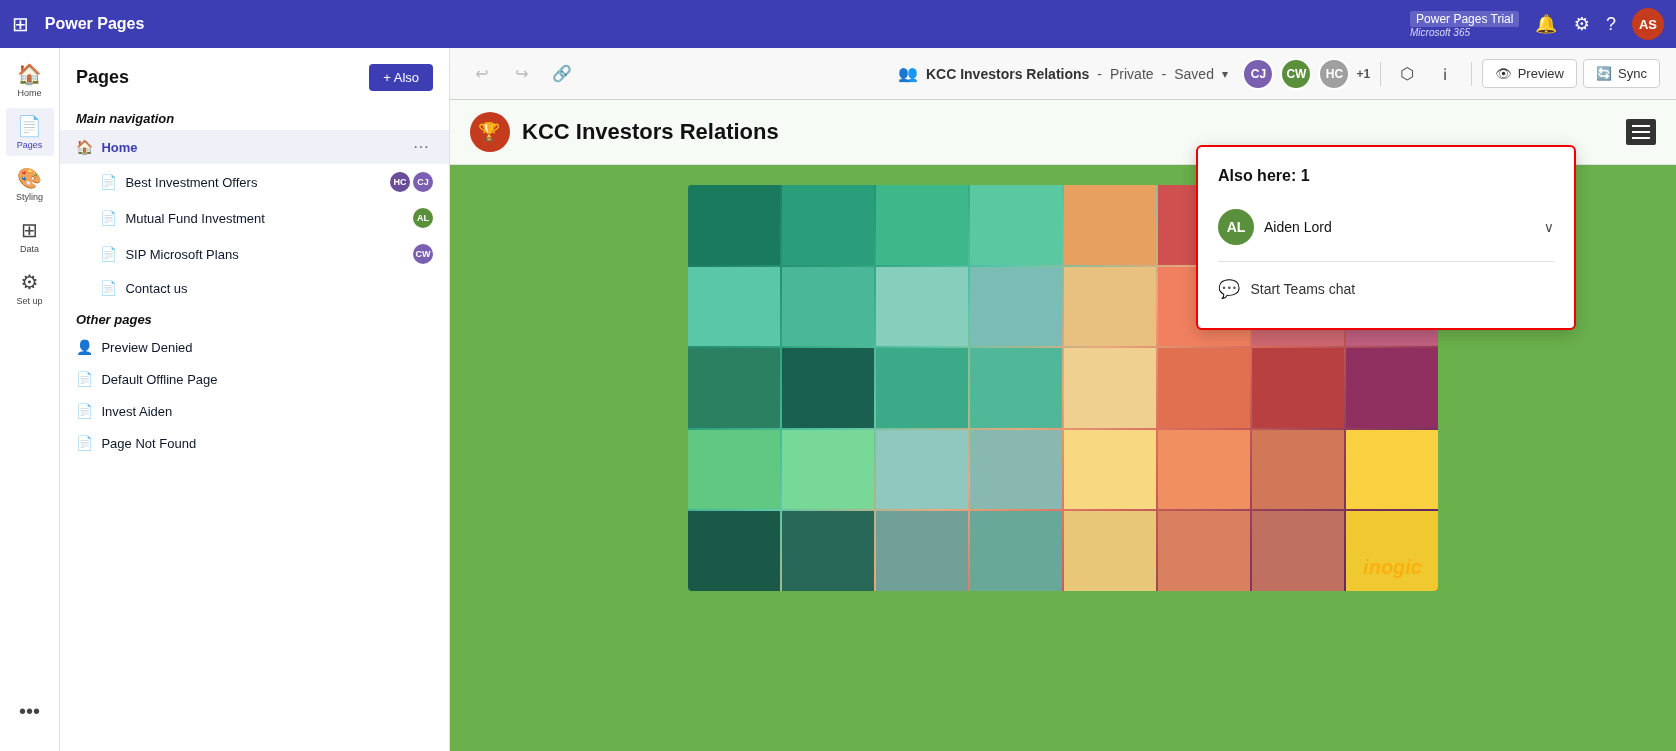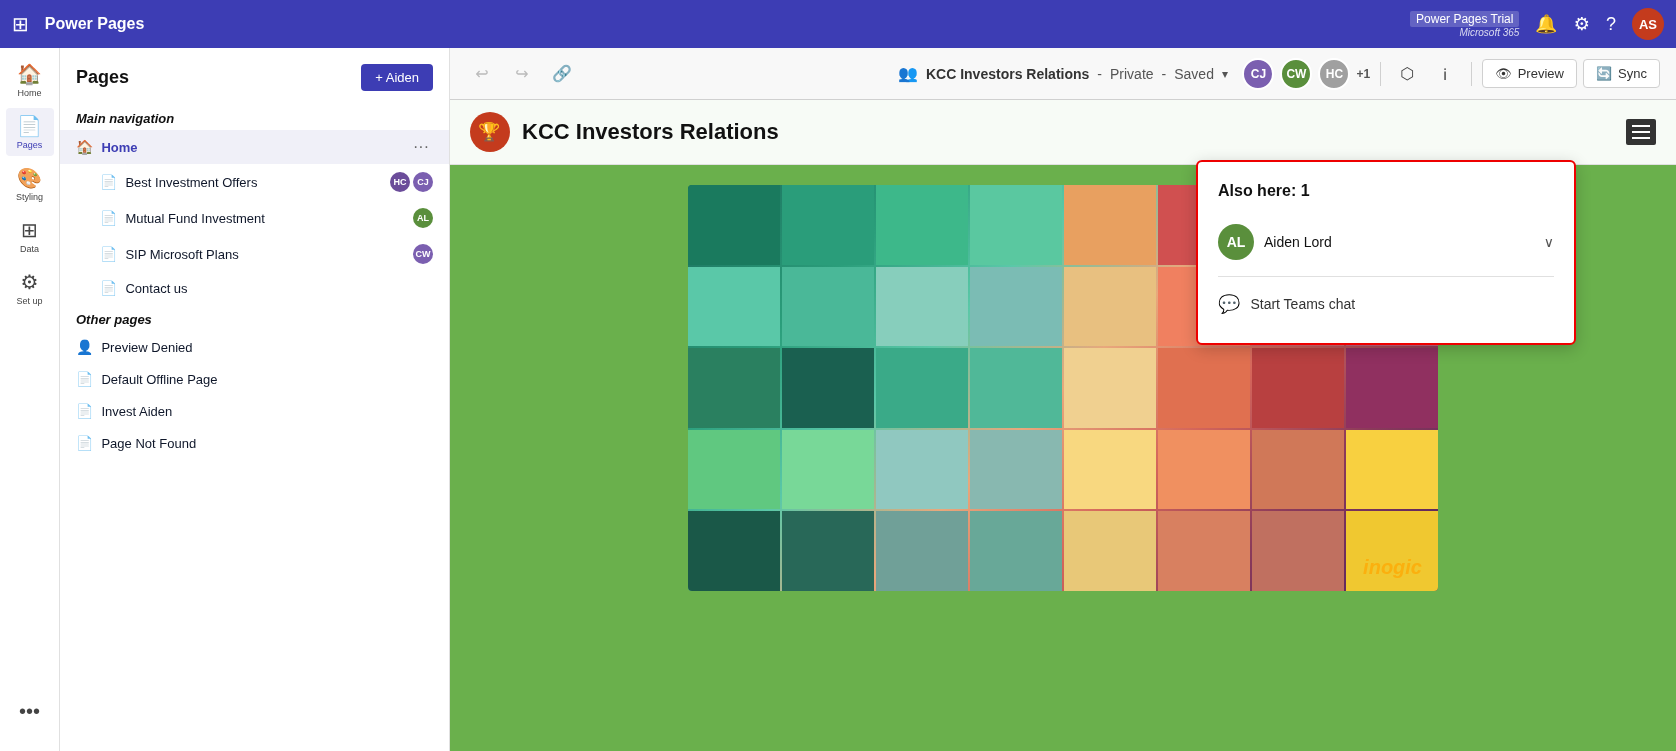--- a/index.html
+++ b/index.html
@@ -31,21 +31,21 @@
     }
     .topbar-right {
       margin-left: auto;
       display: flex;
       align-items: center;
       gap: 16px;
     }
     .topbar-user-info {
       display: flex;
       flex-direction: column;
-      align-items: flex-end;
+      align-items: flex-start;
     }
     .topbar-user-name {
       color: white;
       font-size: 12px;
       background: rgba(255,255,255,0.2);
       padding: 1px 6px;
       border-radius: 2px;
     }
     .topbar-user-sub {
       color: rgba(255,255,255,0.8);
@@ -451,21 +451,21 @@
       right: 16px;
       font-size: 20px;
       font-weight: 700;
       color: rgba(255, 165, 0, 0.7);
       font-style: italic;
     }
 
     
     .popup-overlay {
       position: absolute;
-      top: 60px;
+      top: 45px;
       right: 100px;
       z-index: 200;
     }
 
     .popup-card {
       background: white;
       border: 2px solid #e00;
       border-radius: 6px;
       box-shadow: 0 4px 16px rgba(0,0,0,0.2);
       width: 380px;
@@ -583,21 +583,21 @@
       <span class="icon-label">Set up</span>
     </div>
     <div class="icon-bar-item icon-bar-more">
       <span class="icon-glyph">•••</span>
     </div>
   </div>
 
   <div class="pages-panel">
     <div class="pages-header">
       <span class="pages-title">Pages</span>
-      <button class="add-page-btn">+ Aiden</button>
+      <button class="add-page-btn">+ Also</button>
     </div>
 
     <ul class="page-list">
       <li class="nav-section-label">Main navigation</li>
 
       <li class="page-item active">
         <span class="page-icon home-icon">🏠</span>
         <span class="page-name">Home</span>
         <span class="page-more-btn">···</span>
       </li>

